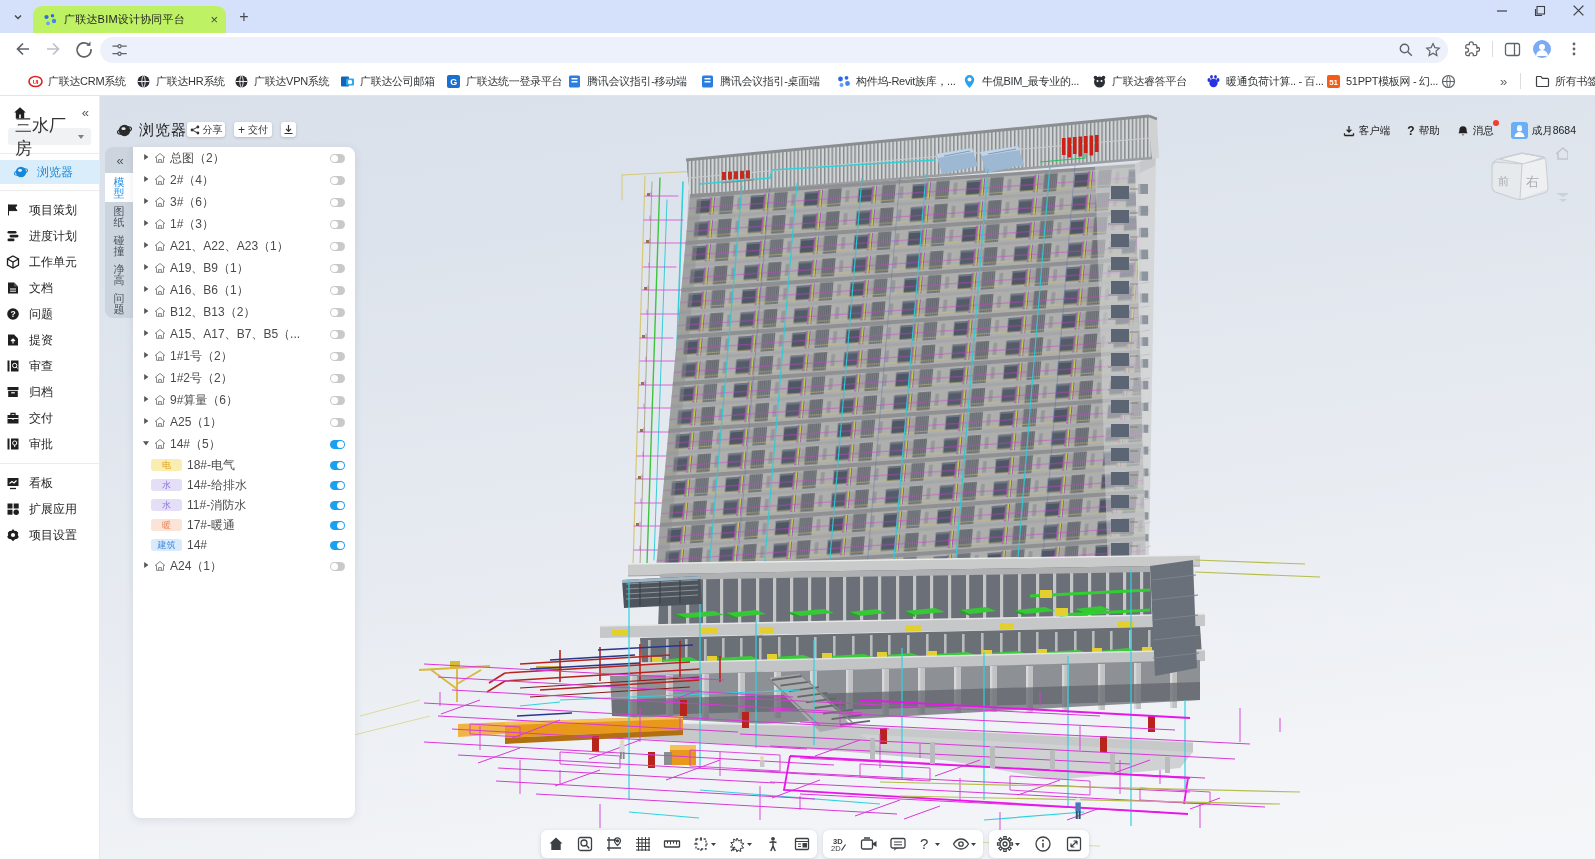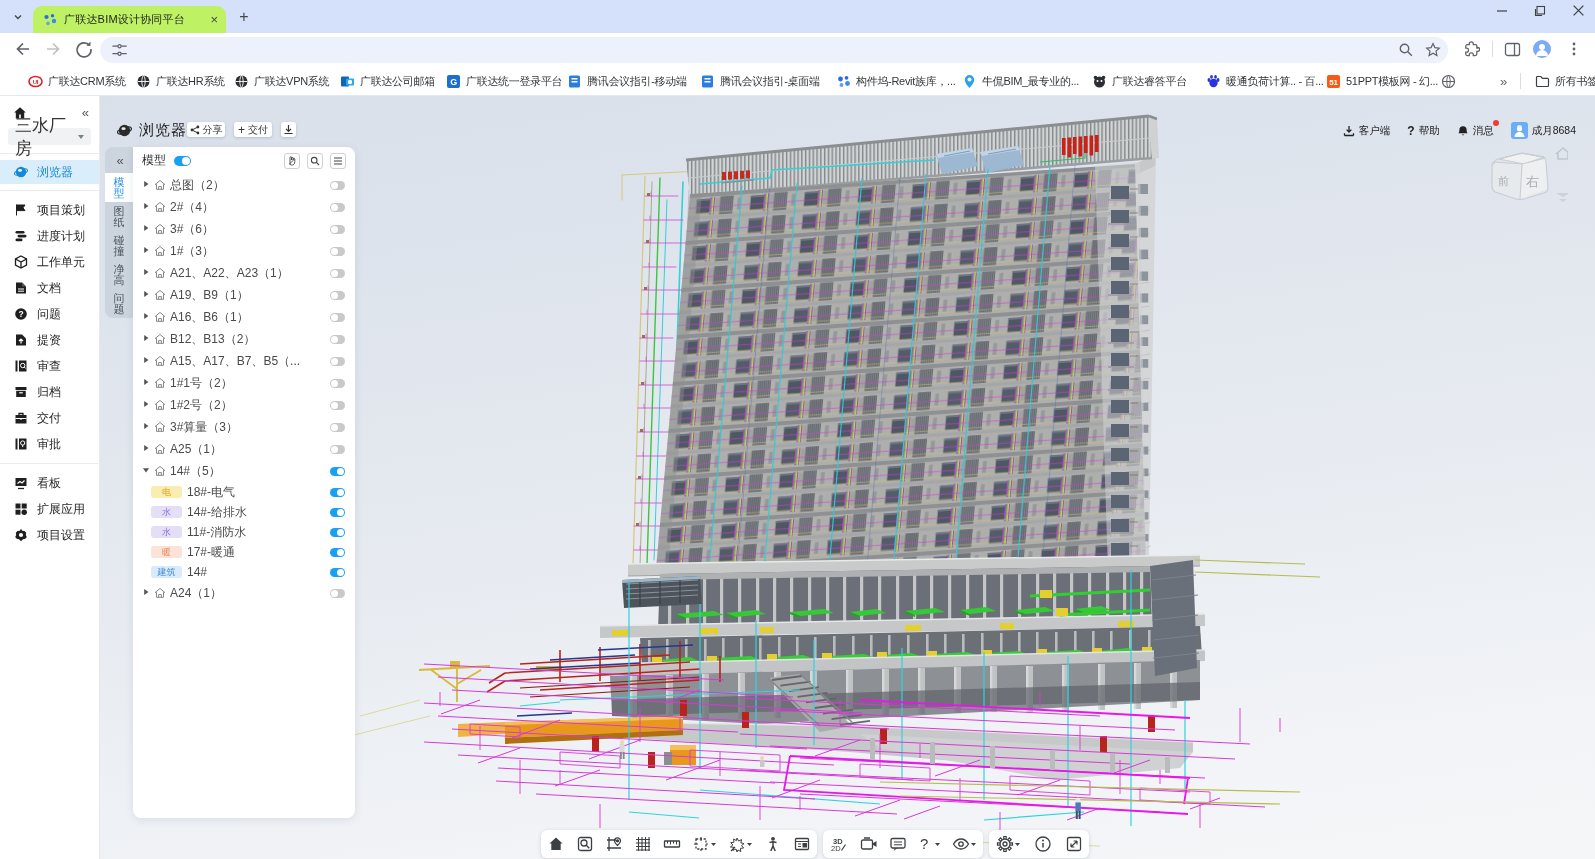--- a/index.html
+++ b/index.html
@@ -20,21 +20,21 @@
 #omni{position:absolute;left:100px;top:37px;width:1348px;height:26px;border-radius:13px;background:#edf1fb;display:flex;align-items:center}
 #omni .url{font-size:13.5px;color:#202124;margin-left:30px;letter-spacing:.1px}
 #bookmarks{position:absolute;left:16px;top:66px;width:1595px;height:30px;background:#fff;font-size:11px;color:#323639;letter-spacing:-0.3px}
 .bm{position:absolute;top:0;height:30px;display:flex;align-items:center;white-space:nowrap}
 .bm svg,.bm .ic{margin-right:5px}
 
 #app{position:absolute;left:0;top:96px;width:1595px;height:763px;background:linear-gradient(172deg,#d9e0ea 0%,#dde3ec 20%,#e7ebf1 55%,#f2f4f7 85%,#f5f6f8 100%)}
 #scene{position:absolute;left:0;top:96px;width:1595px;height:763px}
 
 #sidenav{position:absolute;left:0;top:96px;width:100px;height:763px;background:#fff;border-right:1px solid #e9e9e9;font-size:12px;color:#262626}
-.sn-row{display:flex;align-items:center;height:26px;padding-left:14px;gap:9px}
+.sn-row{display:flex;align-items:center;height:26px;padding-left:6px;gap:9px}
 .sn-ic{width:14px;height:14px;flex:none}
 #sn-sel{background:#d9edfb;color:#1788d9;height:24px;display:flex;align-items:center;padding-left:14px;gap:9px;margin:3px 0}
 .sn-div{border-top:1px solid #ececec;margin:6px 0}
 #proj{margin:8px 8px 0 8px;height:17px;background:#f1f2f3;border-radius:3px;display:flex;align-items:center;justify-content:space-between;padding:0 7px;font-size:17px;color:#333}
 
 #ptabs{position:absolute;left:105px;top:147px;width:28px;height:171px;background:#ccd4dd;border-radius:8px 0 0 8px;font-size:11px;color:#4a5560}
 .ptab{height:29px;display:flex;align-items:center;justify-content:center;text-align:center;line-height:11px}
 #panel{position:absolute;left:133px;top:147px;width:222px;height:671px;background:#fff;border-radius:0 8px 8px 8px;box-shadow:0 2px 8px rgba(60,80,110,.12);font-size:12px;color:#4a4a4a;overflow:hidden}
 .trow{display:flex;align-items:center;height:22px;padding-left:9px}
 .trow .car{width:10px;color:#666;font-size:9px;flex:none}
@@ -925,42 +925,20 @@
 <div id="ptabs">
   <div style="height:26px;display:flex;align-items:center;justify-content:center;color:#555;font-size:13px;letter-spacing:-2px">«</div>
   <div class="ptab" style="background:#fff;color:#1f8fe8">模<br>型</div>
   <div class="ptab">图<br>纸</div>
   <div class="ptab">碰<br>撞</div>
   <div class="ptab">净<br>高</div>
   <div class="ptab">问<br>题</div>
 </div>
 
 <div id="panel">
-  <div style="display:flex;align-items:center;height:27px;padding-left:9px;position:relative">
-    <span style="color:#333">模型</span>
-    <span class="tog on" style="position:relative;right:auto;margin-left:8px;width:17px;height:10px;flex:none">
-        <i style="width:8px;height:8px"></i>
-      </span>
-    <span style="position:absolute;right:55px;width:16px;height:16px;border:1px solid #d0d0d0;border-radius:3px;display:flex;align-items:center;justify-content:center">
-        <svg width="10" height="10" viewBox="0 0 10 10">
-          <path d="M3 9V4M3 4V1.5a.8.8 0 0 1 1.6 0V4m0 0V2.3a.8.8 0 0 1 1.6 0V4m0 .3V3a.8.8 0 0 1 1.6 0v2.5c0 2-1 3.5-2.5 3.5H4.5C3.6 9 3 8.4 3 7.5z" fill="none" stroke="#444" stroke-width=".9"></path>
-        </svg>
-      </span>
-    <span style="position:absolute;right:32px;width:16px;height:16px;border:1px solid #d0d0d0;border-radius:3px;display:flex;align-items:center;justify-content:center">
-        <svg width="10" height="10" viewBox="0 0 10 10">
-          <circle cx="4.2" cy="4.2" r="2.8" fill="none" stroke="#444" stroke-width="1.1"></circle>
-          <path d="M6.4 6.4L9 9" stroke="#444" stroke-width="1.1"></path>
-        </svg>
-      </span>
-    <span style="position:absolute;right:9px;width:16px;height:16px;border:1px solid #d0d0d0;border-radius:3px;display:flex;align-items:center;justify-content:center">
-        <svg width="10" height="10" viewBox="0 0 10 10">
-          <path d="M1 2h8M1 5h8M1 8h8" stroke="#444" stroke-width="1.1"></path>
-        </svg>
-      </span>
-  </div>
   <div id="tree">
       <div class="trow">
         <span class="car"><svg width="8" height="8" viewBox="0 0 8 8">
             <path d="M2.2 1v6L6.4 4z" fill="#555"></path>
           </svg></span>
         <svg class="hic" width="12" height="12" viewBox="0 0 13 13">
           <path d="M6.5 1.6L1.4 5.8h1.3v5.4h7.6V5.8h1.3z" fill="none" stroke="#777" stroke-width="0.95"></path>
           <path d="M5 11.2V8.2h3v3" fill="none" stroke="#777" stroke-width="0.95"></path>
         </svg>
         <span class="lbl">总图（2）</span>
@@ -1099,21 +1077,21 @@
         </span>
       </div>
       <div class="trow">
         <span class="car"><svg width="8" height="8" viewBox="0 0 8 8">
             <path d="M2.2 1v6L6.4 4z" fill="#555"></path>
           </svg></span>
         <svg class="hic" width="12" height="12" viewBox="0 0 13 13">
           <path d="M6.5 1.6L1.4 5.8h1.3v5.4h7.6V5.8h1.3z" fill="none" stroke="#777" stroke-width="0.95"></path>
           <path d="M5 11.2V8.2h3v3" fill="none" stroke="#777" stroke-width="0.95"></path>
         </svg>
-        <span class="lbl">3#算量（3）</span>
+        <span class="lbl">9#算量（6）</span>
         <span class="tog">
           <i></i>
         </span>
       </div>
       <div class="trow">
         <span class="car"><svg width="8" height="8" viewBox="0 0 8 8">
             <path d="M2.2 1v6L6.4 4z" fill="#555"></path>
           </svg></span>
         <svg class="hic" width="12" height="12" viewBox="0 0 13 13">
           <path d="M6.5 1.6L1.4 5.8h1.3v5.4h7.6V5.8h1.3z" fill="none" stroke="#777" stroke-width="0.95"></path>

